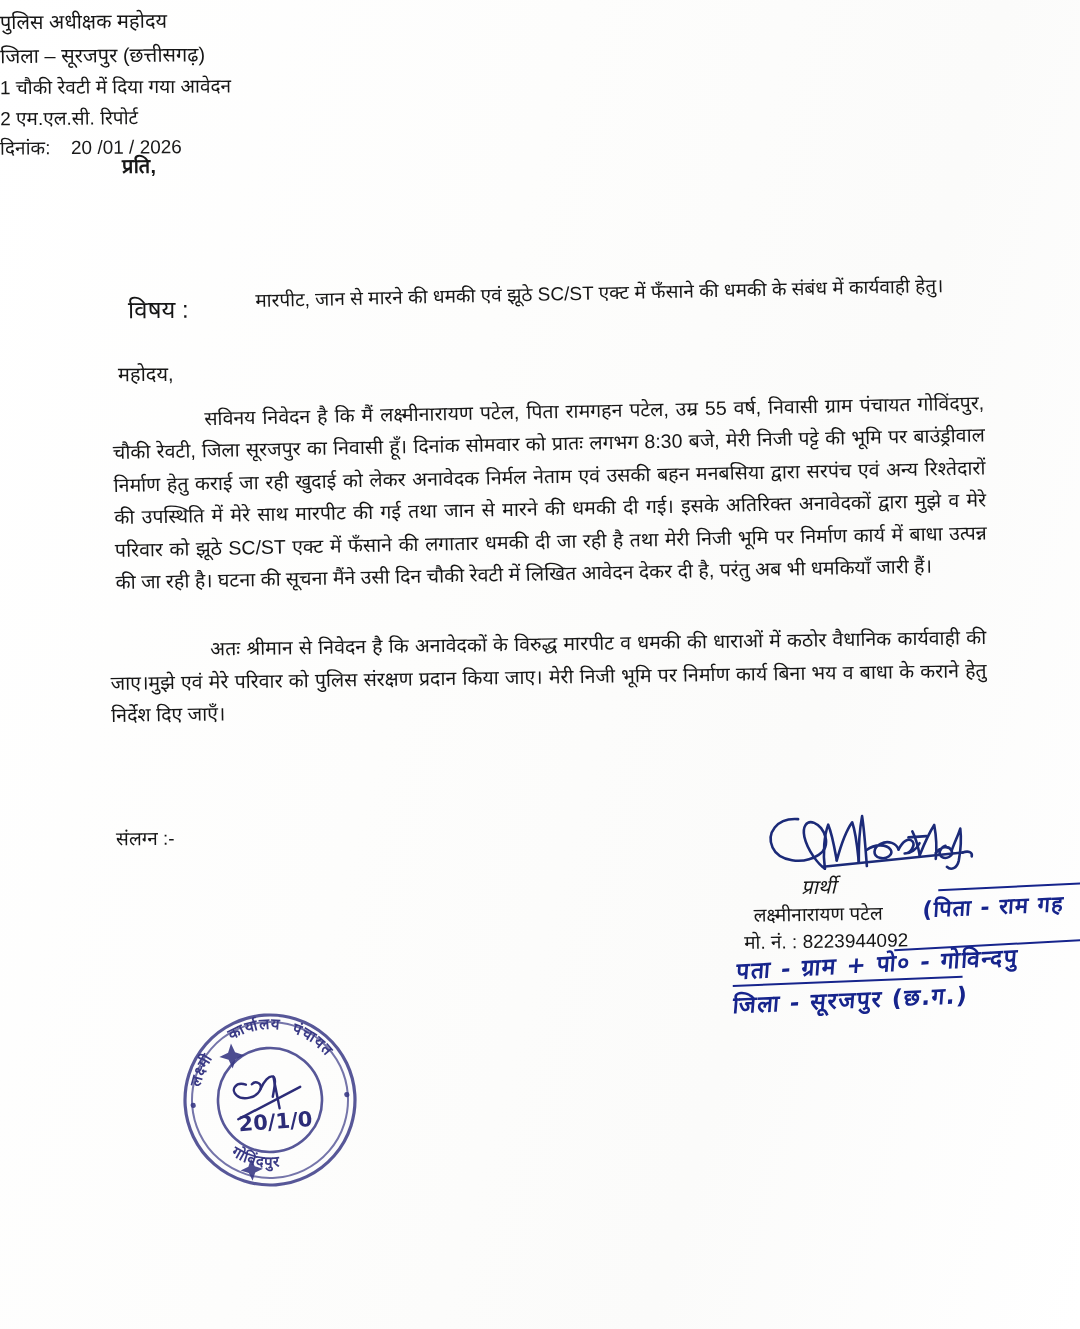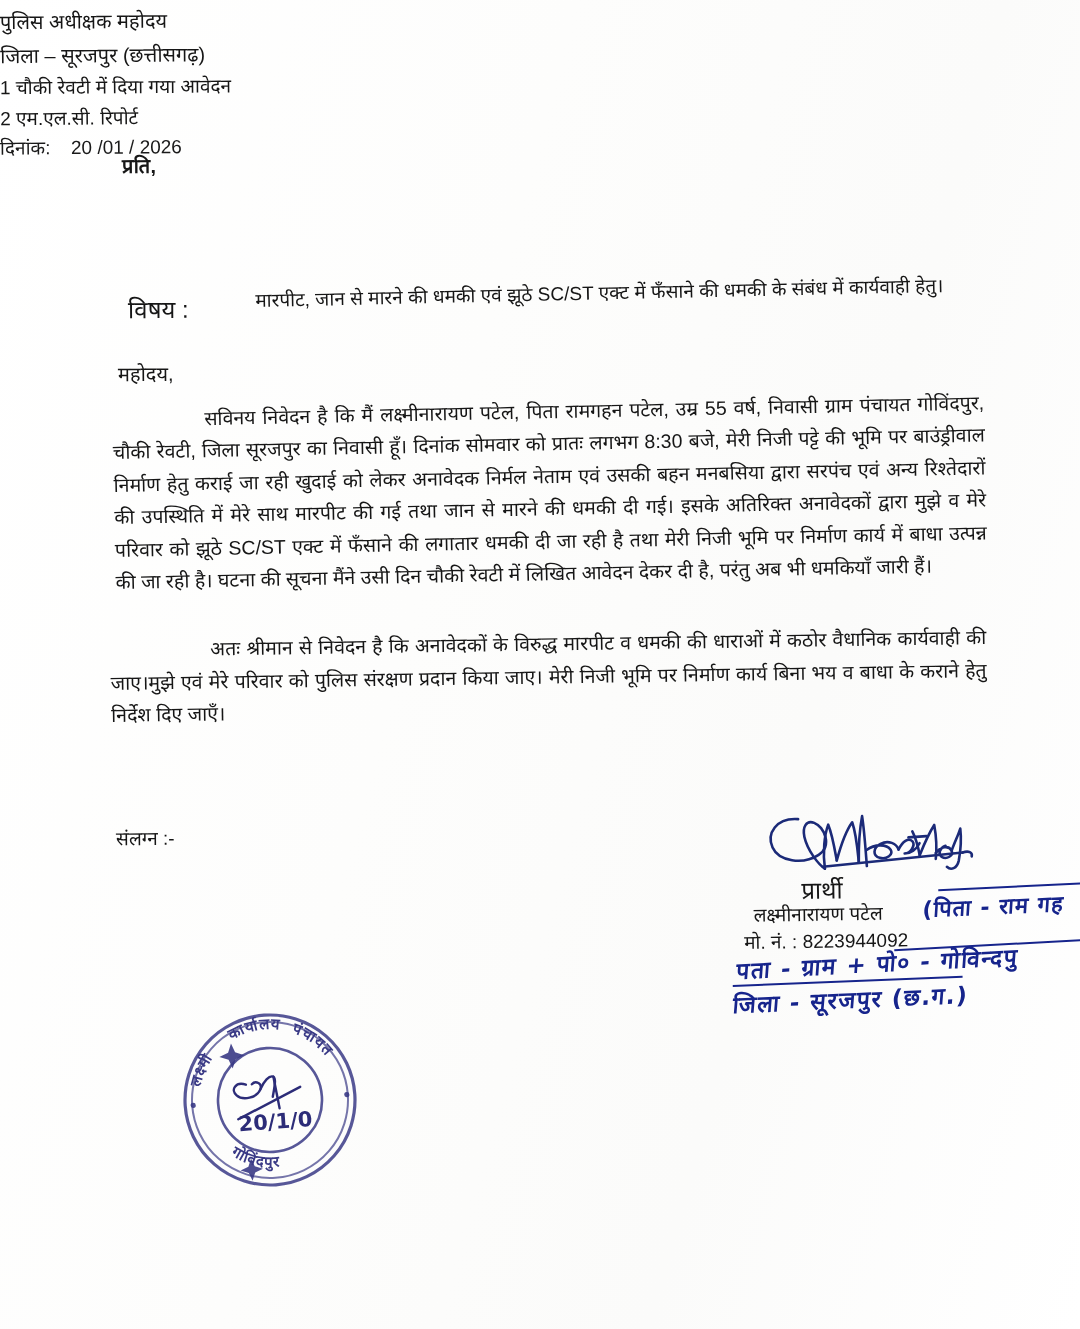--- a/index.html
+++ b/index.html
@@ -152,22 +152,23 @@
     left: 20px;
     top: 0px;
     width: 215px;
     height: 62px;
     overflow: visible;
   }
   .applicant-label {
     position: absolute;
     left: 58px;
     top: 62px;
-    font-size: 24px;
+    font-size: 20px;
     color: #161616;
+    font-style: italic;
   }
   .applicant-name {
     position: absolute;
     left: 10px;
     top: 90px;
     font-size: 19px;
     color: #161616;
     white-space: nowrap;
   }
   .applicant-phone {

